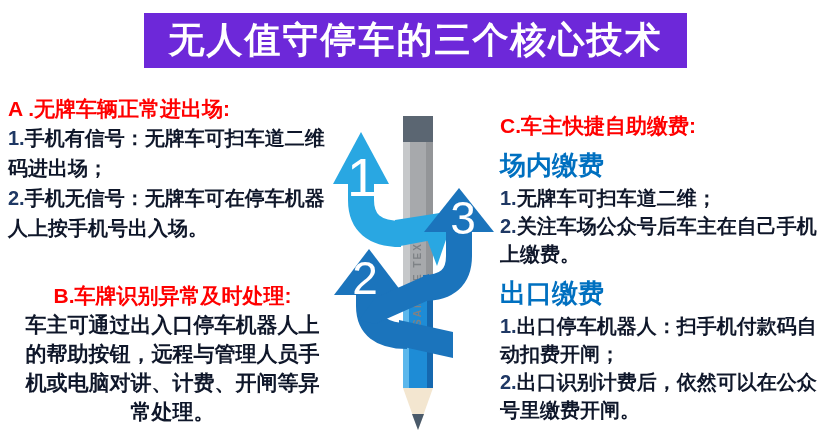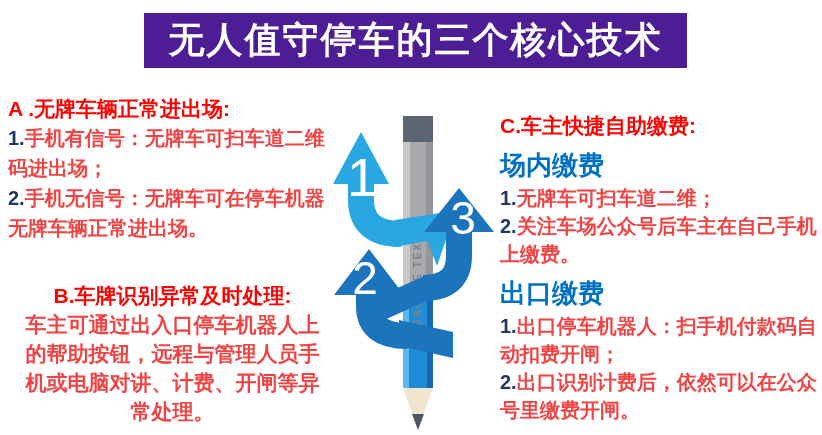--- a/index.html
+++ b/index.html
@@ -3,58 +3,58 @@
 <meta charset="utf-8">
 <style>
   * { margin:0; padding:0; box-sizing:border-box; }
   html,body { background:#ffffff; }
   .canvas {
     position:relative; width:822px; height:435px; background:#ffffff;
     font-family:"Liberation Sans","DejaVu Sans",sans-serif; overflow:hidden;
   }
   .title-banner {
     position:absolute; left:144px; top:13px; width:543px; height:55px;
-    background:#4c1d95; color:#ffffff; display:flex; align-items:center; justify-content:center;
+    background:#6d28d9; color:#ffffff; display:flex; align-items:center; justify-content:center;
   }
   .title-banner span { font-size:36px; font-weight:bold; letter-spacing:2px; white-space:nowrap; }
   .col { position:absolute; }
   .col-a { left:8px; top:95px; width:330px; }
   .col-b { left:8px; top:282px; width:320px;text-align:center; }
   .col-c { left:500px; top:112px; width:322px; }
   h2.red-heading {
     color:#FF0000; font-size:21px; font-weight:bold; line-height:28px; white-space:pre;
   }
   .col-b h2.red-heading { padding-left:9px; }
   h3.blue-subheading {
     color:#0070C0; font-size:26px; font-weight:bold; line-height:26px; margin:12px 0 6px 0;
   }
   p.body-item { font-size:20px; font-weight:bold; color:#000000; line-height:30px; margin:0; }
   .col-b p.body-item { font-size:21px; line-height:29px;margin-left:9px; }
   .col-c p.body-item { line-height:28px; }
   span.item-num { color:#1F3864; font-weight:bold; }
-  span.item-text { color:#ef4444; font-weight:bold; white-space:pre-line; }
+  span.item-text { color:#0f172a; font-weight:bold; white-space:pre-line; }
   .graphic-wrap { position:absolute; left:325px; top:108px; width:185px; height:327px; }
   .arrow-num { fill:#ffffff; text-anchor:middle; font-family:"Liberation Sans","DejaVu Sans",sans-serif; }
   .pencil-label { text-anchor:middle; font-family:"Liberation Sans","DejaVu Sans",sans-serif; font-size:10px; letter-spacing:2px; font-weight:bold; }
 </style>
 </head>
 <body>
 
 <div class="canvas">
 
   <div class="title-banner">
     <span>无人值守停车的三个核心技术</span>
   </div>
 
   <section class="col col-a">
     <h2 class="red-heading">A .无牌车辆正常进出场:</h2>
     <p class="body-item"><span class="item-num">1.</span><span class="item-text">手机有信号：无牌车可扫车道二维
 码进出场；</span></p>
     <p class="body-item"><span class="item-num">2.</span><span class="item-text">手机无信号：无牌车可在停车机器
-无牌车辆正常进出场。</span></p>
+人上按手机号出入场。</span></p>
   </section>
 
   <section class="col col-b">
     <h2 class="red-heading">B.车牌识别异常及时处理:</h2>
     <p class="body-item"><span class="item-text">车主可通过出入口停车机器人上
 的帮助按钮，远程与管理人员手
 机或电脑对讲、计费、开闸等异
 常处理。</span></p>
   </section>
 

